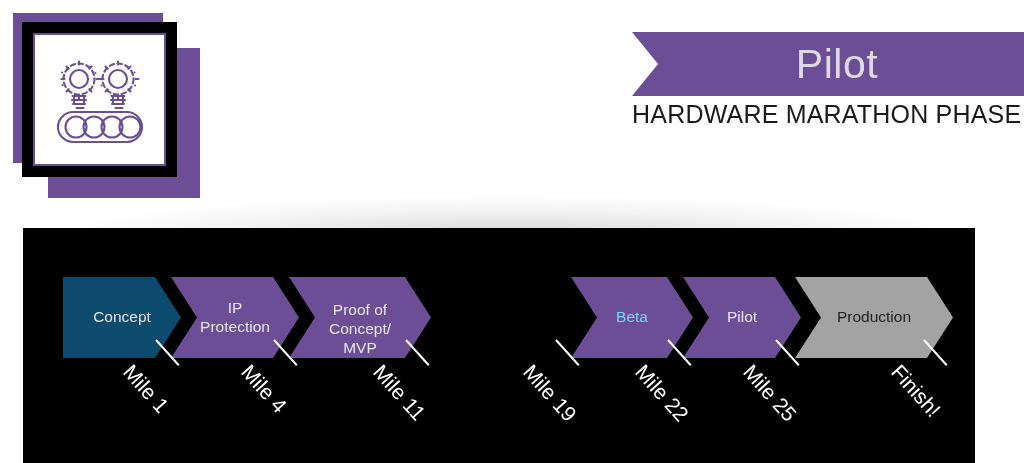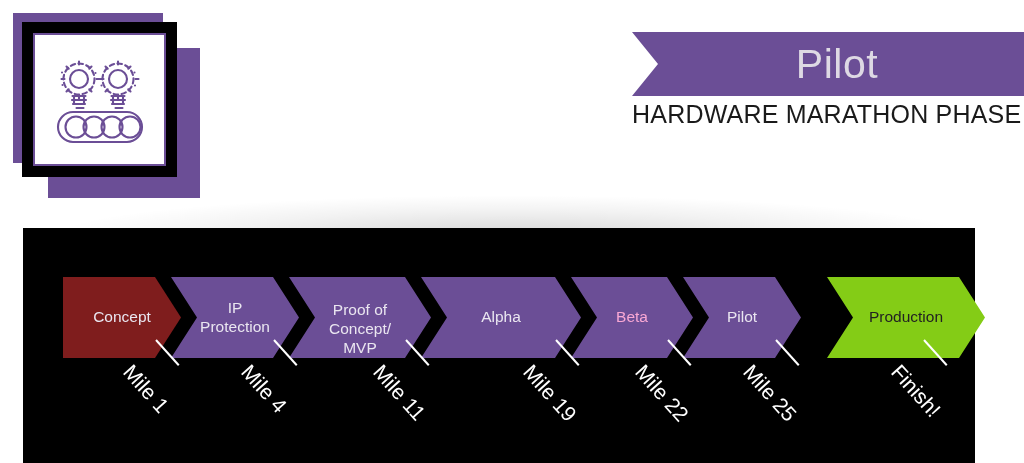--- a/index.html
+++ b/index.html
@@ -199,42 +199,39 @@
 
 <div id="header-ribbon">
   <span class="ribbon-title">Pilot</span>
 </div>
 <div id="header-subtitle">HARDWARE MARATHON PHASE 6</div>
 
 <div id="panel-shadow"></div>
 
 <div id="process-panel">
   <div id="chevron-strip">
-      <div class="chev first purple" style="left: 0px; width: 118px; background: #7f1d1d;">
+      <div class="chev first purple" style="left: 0px; width: 118px; background: #0c4a6e;">
         <span class="chev-label" style="color: rgb(234, 230, 240);">Concept</span>
       </div>
       <div class="chev mid purple" style="left: 108px; width: 128px; background: rgb(107, 78, 150); justify-content: center;">
         <span class="chev-label" style="color: rgb(234, 230, 240);">IP
 Protection</span>
       </div>
       <div class="chev mid purple" style="left: 226px; width: 142px; background: rgb(107, 78, 150); align-items: flex-end;">
         <span class="chev-label" style="color: rgb(234, 230, 240);">Proof of
 Concept/
 MVP</span>
       </div>
-      <div class="chev mid purple" style="left: 358px; width: 160px; background: rgb(107, 78, 150);">
-        <span class="chev-label" style="color: rgb(234, 230, 240);">Alpha</span>
-      </div>
       <div class="chev mid purple" style="left: 508px; width: 122px; background: rgb(107, 78, 150);">
-        <span class="chev-label" style="color: #f9a8d4;">Beta</span>
+        <span class="chev-label" style="color: #7dd3fc;">Beta</span>
       </div>
       <div class="chev mid purple" style="left: 620px; width: 118px; background: rgb(107, 78, 150);">
         <span class="chev-label" style="color: rgb(234, 230, 240);">Pilot</span>
       </div>
-      <div class="chev mid gray" style="left: 764px; width: 158px; background: #84cc16;">
+      <div class="chev mid gray" style="left: 732px; width: 158px; background: #a3a3a3;">
         <span class="chev-label" style="color: rgb(34, 34, 34);">Production</span>
       </div>
     </div>
   <div id="milestone-layer">
       <div class="tick" style="left: 132px; top: 112px; height: 34px;"></div>
       <div class="mile-label" style="left: 113px; top: 132px;">Mile 1</div>
       <div class="tick" style="left: 250px; top: 112px; height: 34px;"></div>
       <div class="mile-label" style="left: 231px; top: 132px;">Mile 4</div>
       <div class="tick" style="left: 382px; top: 112px; height: 34px;"></div>
       <div class="mile-label" style="left: 363px; top: 132px;">Mile 11</div>

